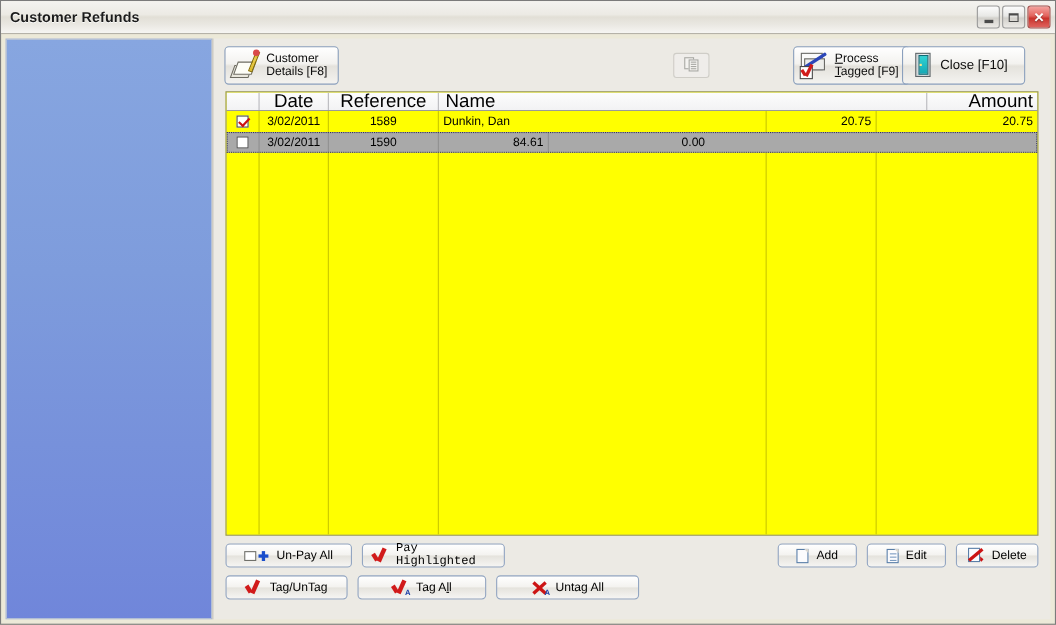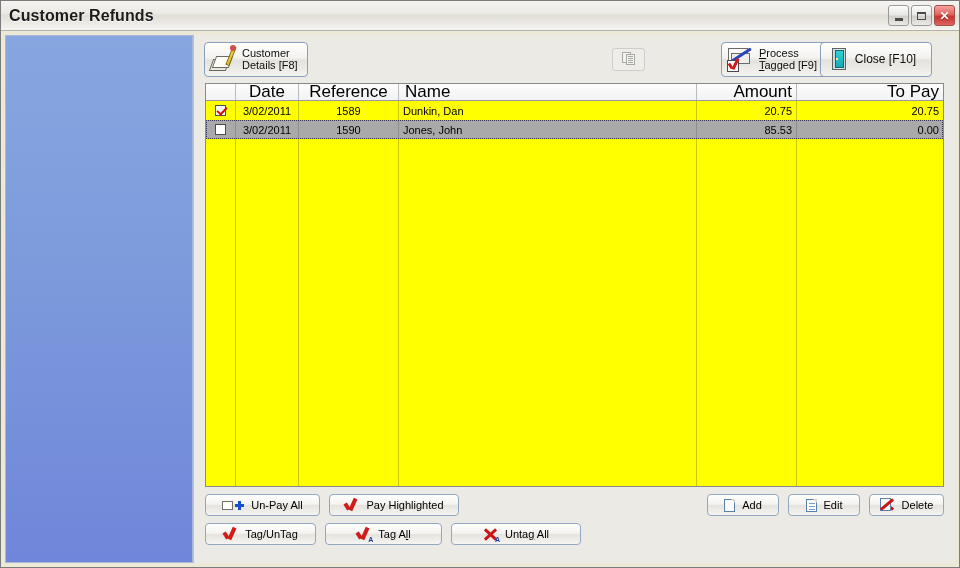--- a/index.html
+++ b/index.html
@@ -24,21 +24,21 @@
   #titlebar {
     height: 30px; flex: 0 0 30px;
     background: linear-gradient(to bottom,
         #f4f3f0 0%, #eceae4 42%, #e2dfd6 50%, #e9e7e1 72%, #f6f5f2 100%);
     border-bottom: 1px solid #b5b2a8;
     display: flex; align-items: center;
     padding: 0 3px 0 8px;
     position: relative;
   }
   #title-text {
-    font-size: 16px; font-weight: bold; color: #1b1b1b;
+    font-size: 13px; font-weight: bold; color: #1b1b1b;
     letter-spacing: 0.1px;
     text-shadow: 0 1px 0 rgba(255,255,255,.85);
     white-space: nowrap;
   }
   .win-btns { position: absolute; right: 4px; top: 4px; display: flex; gap: 2px; }
   .win-btn {
     width: 21px; height: 21px;
     border: 1px solid #9a9a9a;
     border-radius: 3px;
     background: linear-gradient(to bottom, #fcfcfc 0%, #e8e8e6 45%, #d2d0cb 55%, #eceae6 100%);
@@ -178,21 +178,21 @@
     height: 22px;
     border: 1px solid #93a6c2;
     border-radius: 4px;
     background: linear-gradient(to bottom, #ffffff 0%, #f4f3f0 46%, #e5e3dd 53%, #f6f5f3 100%);
     display: flex; align-items: center; justify-content: center;
     gap: 7px; padding: 0 8px;
     font-size: 11px; color: #000;
     cursor: default;
   }
   .bbtn .u { text-decoration: underline; }
-  .w-a { width: 128px; } .w-b { width: 115px; } .w-c { width: 130px; }
+  .w-a { width: 128px; } .w-b { width: 115px; } .w-c { width: 130px; font-family: Liberation Mono, monospace; }
   .w-d { width: 111px; } .w-e { width: 117px; } .w-f { width: 130px; text-align: center; }
   #btnbar-right { position: absolute; right: 11px; top: 7px; display: flex; gap: 9px; }
   .w-s { width: 72px; } .w-del { width: 75px; }
 
   
   .ico { position: relative; display: inline-block; flex: none; }
 
   
   .ico-check { width: 15px; height: 14px; }
   .ico-check::before, .ico-check::after {
@@ -397,42 +397,40 @@
         </div>
       </div>
 
       <div id="grid-wrap">
         <div id="grid-head">
           <div class="hcell c-check"></div>
           <div class="hcell c-date">Date</div>
           <div class="hcell c-ref">Reference</div>
           <div class="hcell c-name">Name</div>
           <div class="hcell c-amt">Amount</div>
-          <div class="hcell c-pay">To Pay</div>
         </div>
 
         <div class="row row-tagged">
           <div class="cell c-check">
             <span class="chk on"></span>
           </div>
           <div class="cell c-date">3/02/2011</div>
           <div class="cell c-ref">1589</div>
           <div class="cell c-name">Dunkin, Dan</div>
           <div class="cell c-amt">20.75</div>
           <div class="cell c-pay">20.75</div>
         </div>
 
         <div class="row row-current">
           <div class="cell c-check">
             <span class="chk"></span>
           </div>
           <div class="cell c-date">3/02/2011</div>
           <div class="cell c-ref">1590</div>
-          <div class="cell c-name">Jones, John</div>
-          <div class="cell c-amt">85.53</div>
+          <div class="cell c-amt">84.61</div>
           <div class="cell c-pay">0.00</div>
         </div>
 
         <div id="grid-filler">
           <div class="fill-col c-check"></div>
           <div class="fill-col c-date"></div>
           <div class="fill-col c-ref"></div>
           <div class="fill-col c-name"></div>
           <div class="fill-col c-amt"></div>
           <div class="fill-col c-pay"></div>

